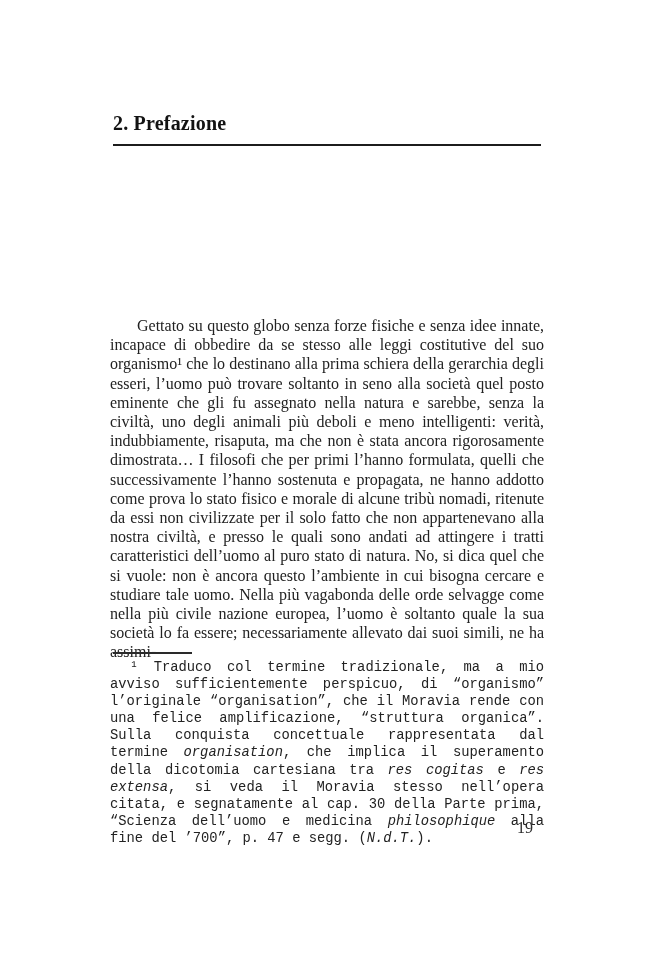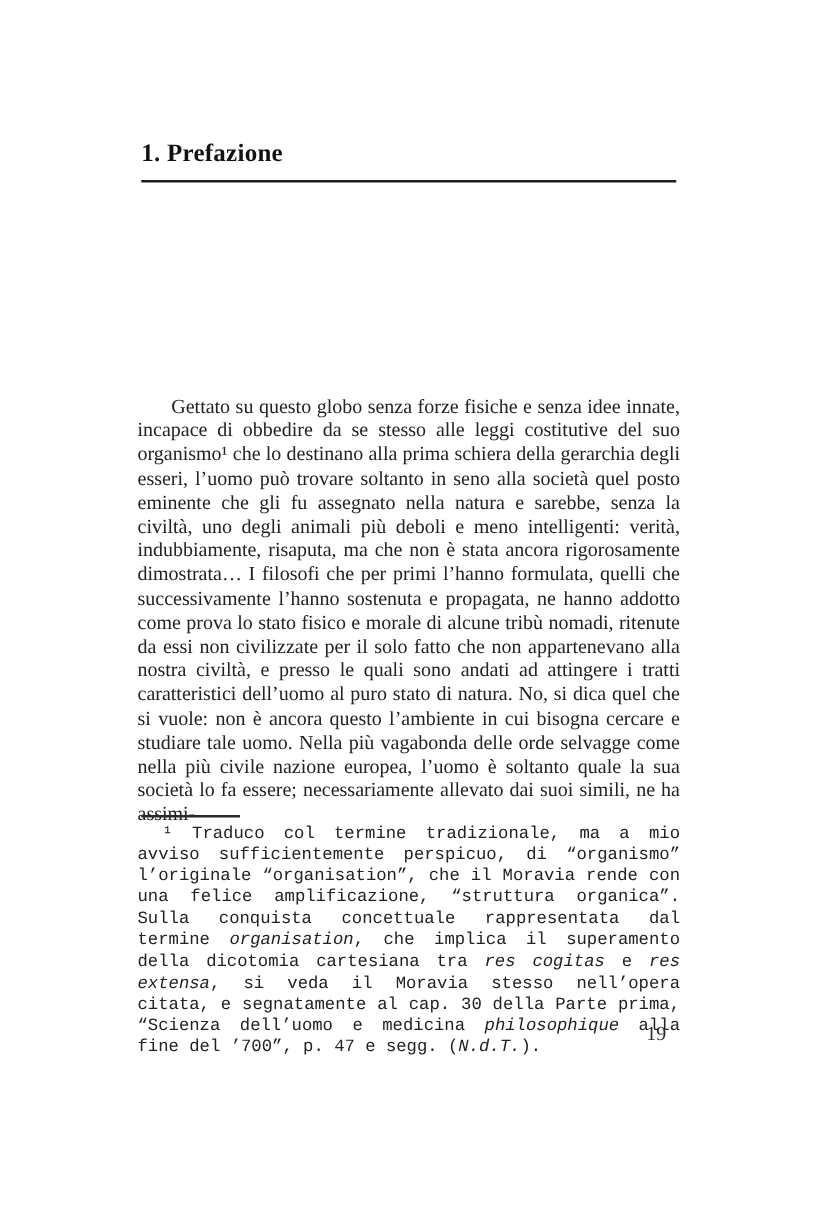--- a/index.html
+++ b/index.html
@@ -78,21 +78,21 @@
     top: 819px;
     font-size: 16px;
     color: #2b2b2b;
   }
 </style>
 </head>
 <body>
 
 <div class="page">
 
-  <h1 class="chapter-title">1. Prefazione</h1>
+  <h1 class="chapter-title">2. Prefazione</h1>
 
   <div class="title-rule"></div>
 
   <p class="body-text">Gettato su questo globo senza forze fisiche e senza idee innate, incapace di obbedire da se stesso alle leggi costitutive del suo organismo¹ che lo destinano alla prima schiera della gerarchia degli esseri, l’uomo può trovare soltanto in seno alla società quel posto eminente che gli fu assegnato nella natura e sarebbe, senza la civiltà, uno degli animali più deboli e meno intelligenti: verità, indubbiamente, risaputa, ma che non è stata ancora rigorosamente dimostrata… I filosofi che per primi l’hanno formulata, quelli che successivamente l’hanno sostenuta e propagata, ne hanno addotto come prova lo stato fisico e morale di alcune tribù nomadi, ritenute da essi non civilizzate per il solo fatto che non appartenevano alla nostra civiltà, e presso le quali sono andati ad attingere i tratti caratteristici dell’uomo al puro stato di natura. No, si dica quel che si vuole: non è ancora questo l’ambiente in cui bisogna cercare e studiare tale uomo. Nella più vagabonda delle orde selvagge come nella più civile nazione europea, l’uomo è soltanto quale la sua società lo fa essere; necessariamente allevato dai suoi simili, ne ha assimi-</p>
 
   <div class="fn-rule"></div>
 
   <p class="footnote-text"><span>¹ Traduco col termine tradizionale, ma a mio avviso sufficientemente perspicuo, di “organismo” l’originale “organisation”, che il Moravia rende con una felice amplificazione, “struttura organica”. Sulla conquista concettuale rappresentata dal termine </span><span class="it">organisation</span><span>, che implica il superamento della dicotomia cartesiana tra </span><span class="it">res cogitas</span><span> e </span><span class="it">res extensa</span><span>, si veda il Moravia stesso nell’opera citata, e segnatamente al cap. 30 della Parte prima, “Scienza dell’uomo e medicina </span><span class="it">philosophique</span><span> alla fine del ’700”, p. 47 e segg. (</span><span class="it">N.d.T.</span><span>).</span></p>
 
   <div class="page-number">19</div>

